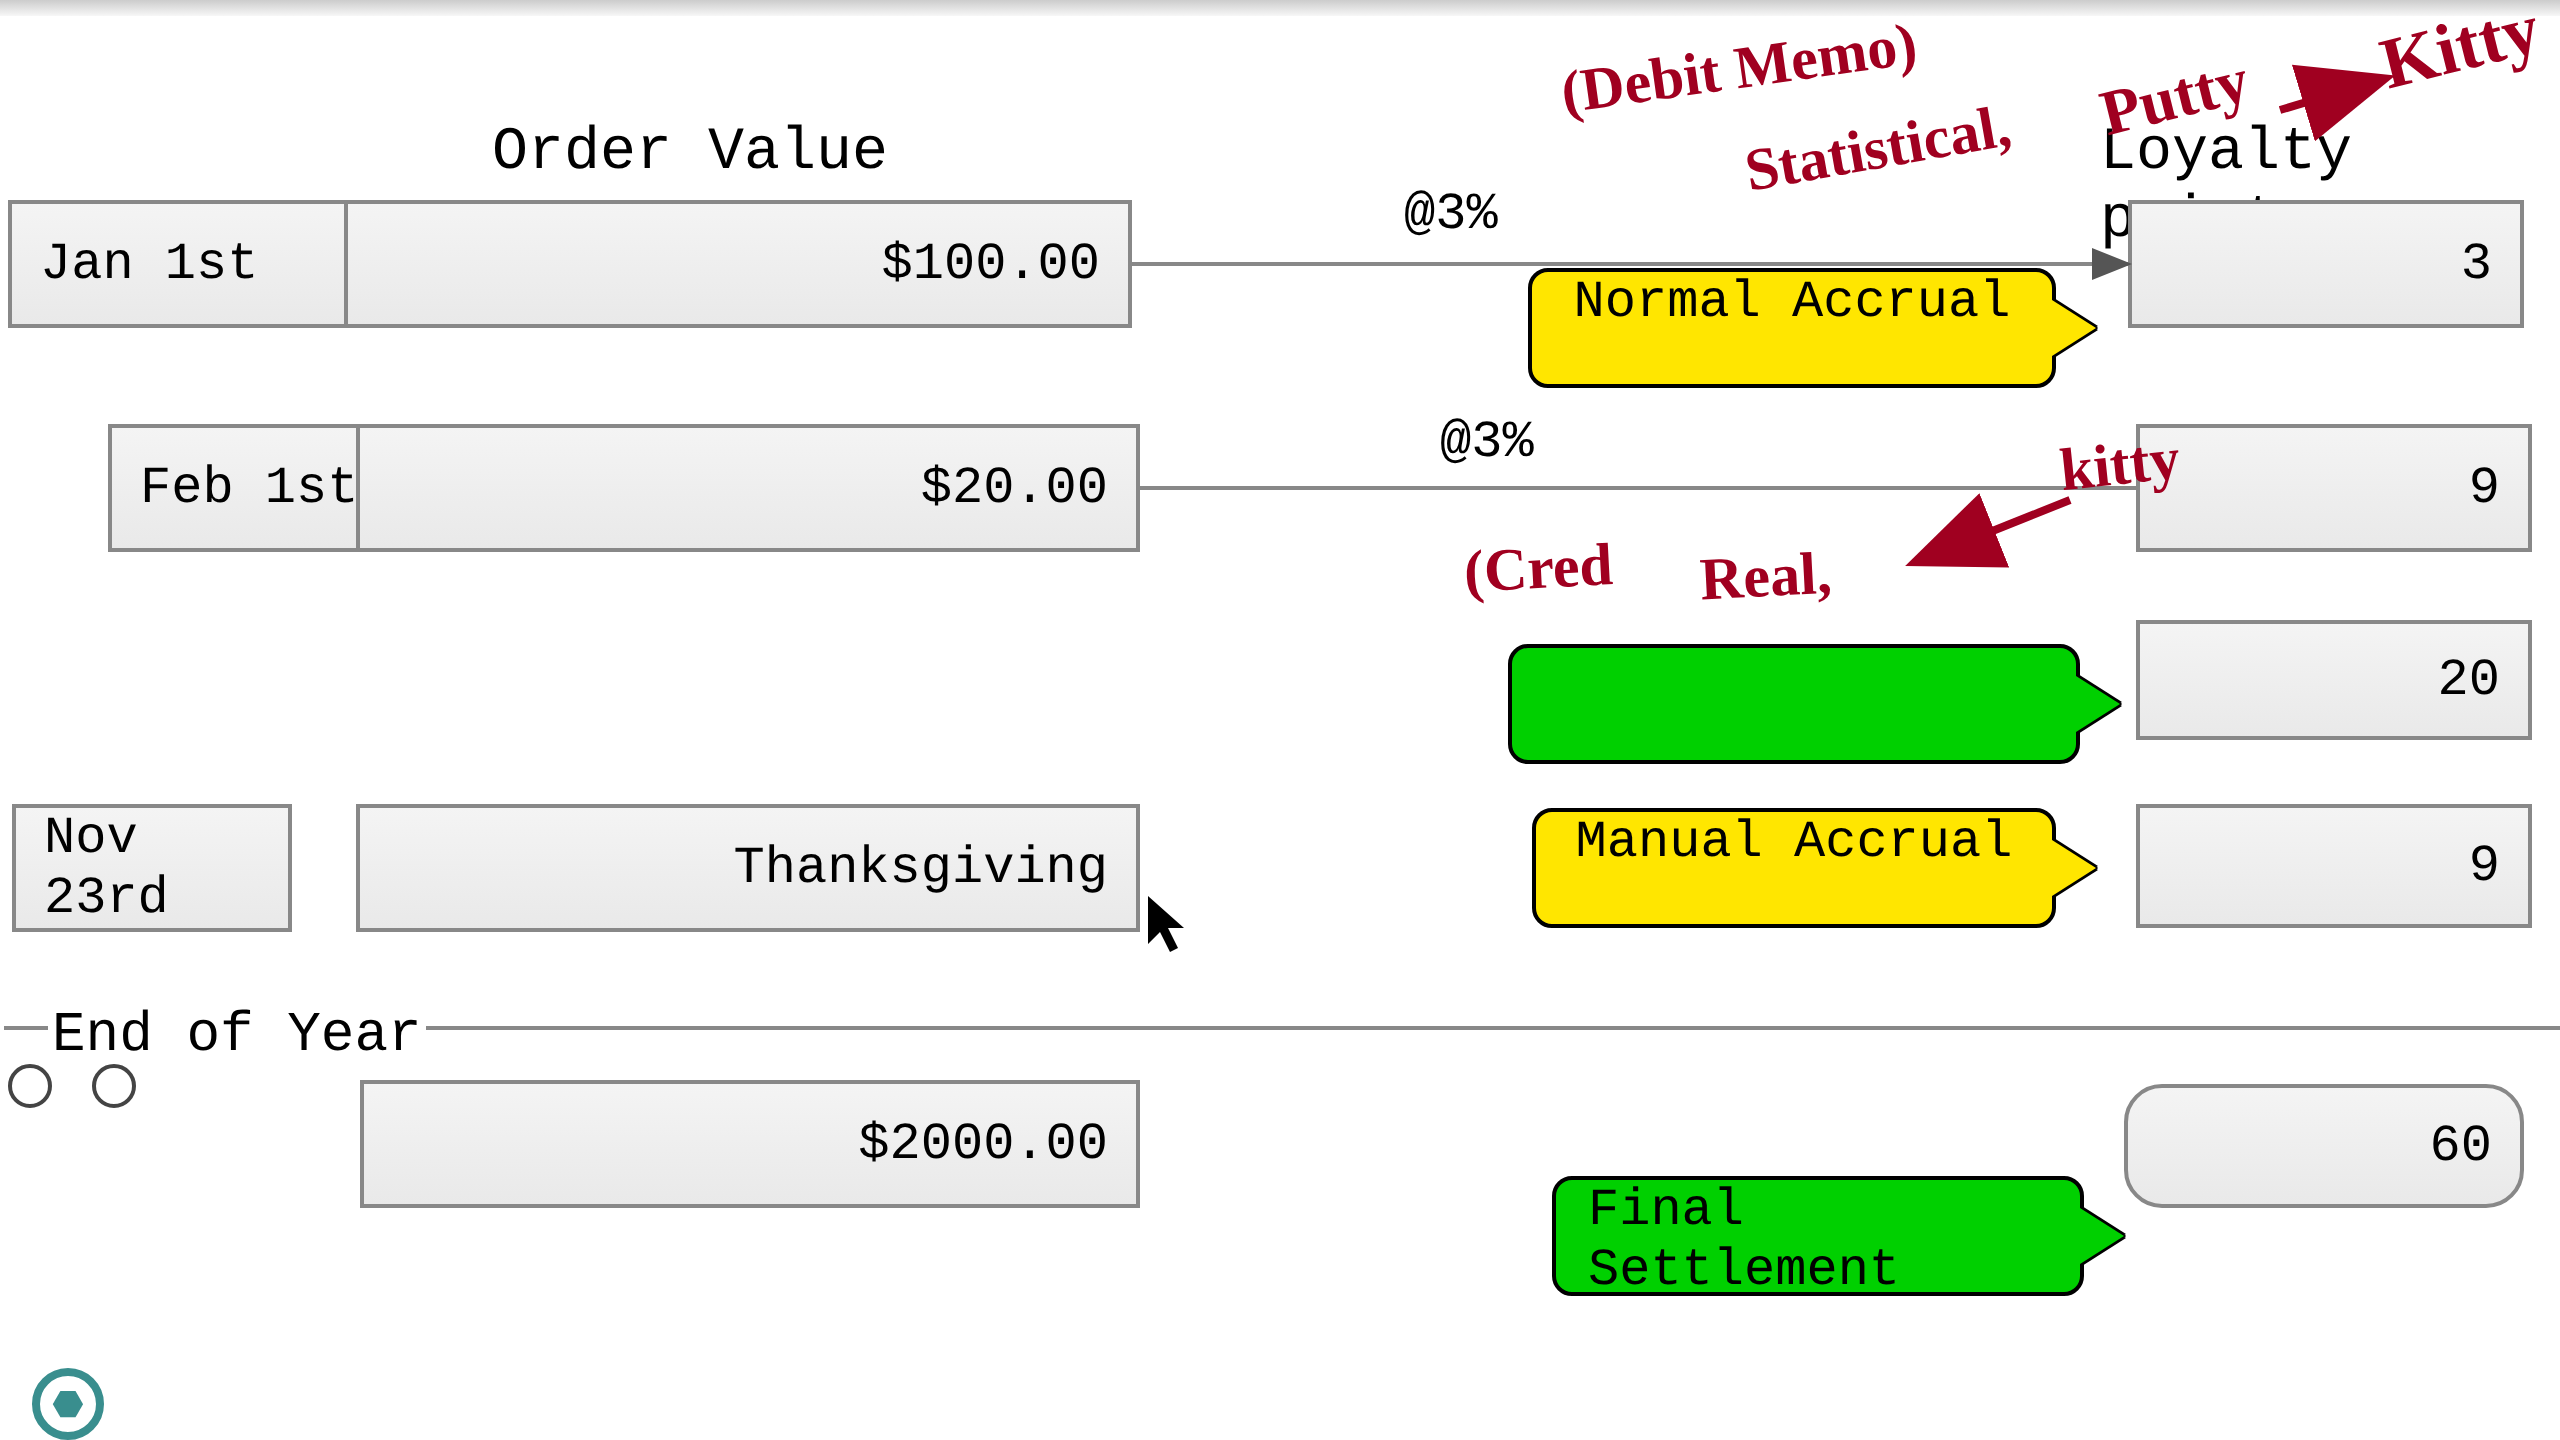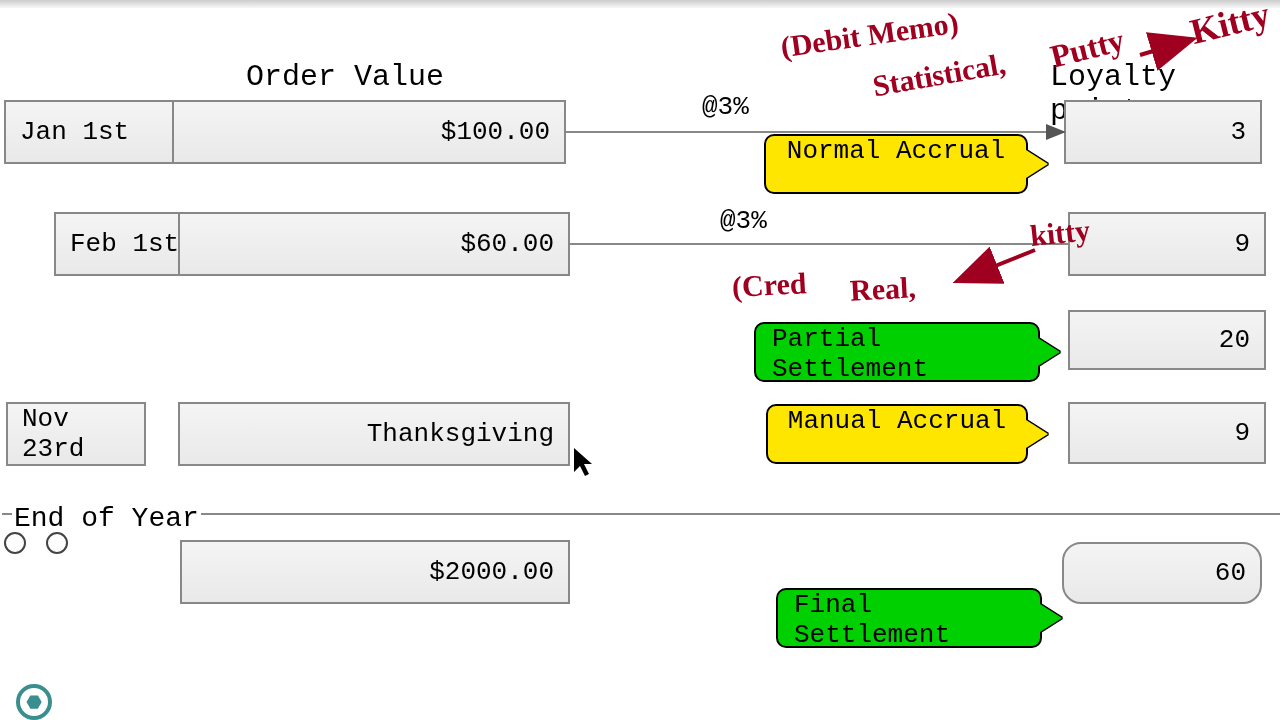--- a/index.html
+++ b/index.html
@@ -138,29 +138,28 @@
   <div class="rate" style="left:702px; top:92px;">@3%</div>
   <div class="pill yellow" style="left:764px; top:134px; width:264px; height:60px;">
     <span>Normal Accrual</span>
     <span class="tail"></span>
   </div>
 
   <div class="cell left" style="left:6px; top:212px; width:147px; height:64px;margin-left:48px;">
     <span>Feb 1st</span>
   </div>
   <div class="cell right" style="left:178px; top:212px; width:392px; height:64px;">
-    <span>$60.00</span>
+    <span>$20.00</span>
   </div>
   <div class="cell right" style="left:1068px; top:212px; width:198px; height:64px;">
     <span>9</span>
   </div>
   <div class="rate" style="left:720px; top:206px;">@3%</div>
 
   <div class="pill green" style="left:754px; top:322px; width:286px; height:60px;">
-    <span>Partial Settlement</span>
     <span class="tail"></span>
   </div>
   <div class="cell right" style="left:1068px; top:310px; width:198px; height:60px;">
     <span>20</span>
   </div>
 
   <div class="cell left" style="left:6px; top:402px; width:140px; height:64px;">
     <span>Nov 23rd</span>
   </div>
   <div class="cell right" style="left:178px; top:402px; width:392px; height:64px;">
@@ -168,21 +167,21 @@
   </div>
   <div class="pill yellow" style="left:766px; top:404px; width:262px; height:60px;">
     <span>Manual Accrual</span>
     <span class="tail"></span>
   </div>
   <div class="cell right" style="left:1068px; top:402px; width:198px; height:62px;">
     <span>9</span>
   </div>
 
   <div class="divider" style="top:513px;"></div>
-  <div class="end-label" style="left:12px; top:503px;text-align:right;">End of Year</div>
+  <div class="end-label" style="left:24px; top:503px;text-align:right;">End of Year</div>
   <div class="radio" style="left:4px;  top:532px;"></div>
   <div class="radio" style="left:46px; top:532px;"></div>
 
   <div class="cell right" style="left:180px; top:540px; width:390px; height:64px;">
     <span>$2000.00</span>
   </div>
   <div class="pill green" style="left:776px; top:544px; width:266px; height:60px;margin-top:44px;">
     <span>Final Settlement</span>
     <span class="tail"></span>
   </div>

